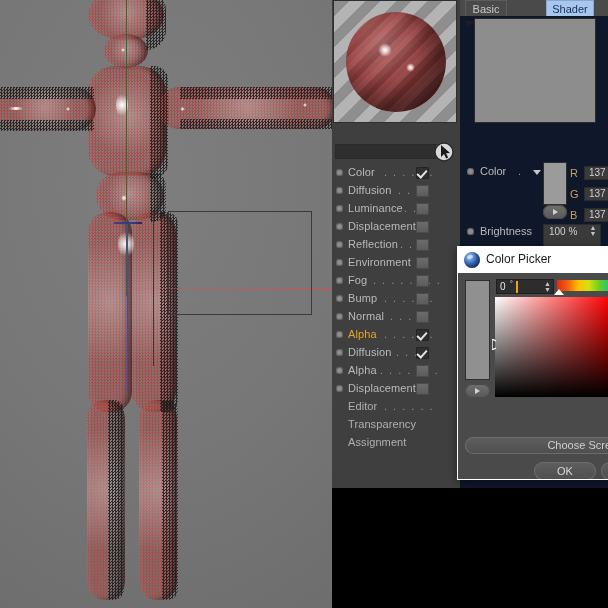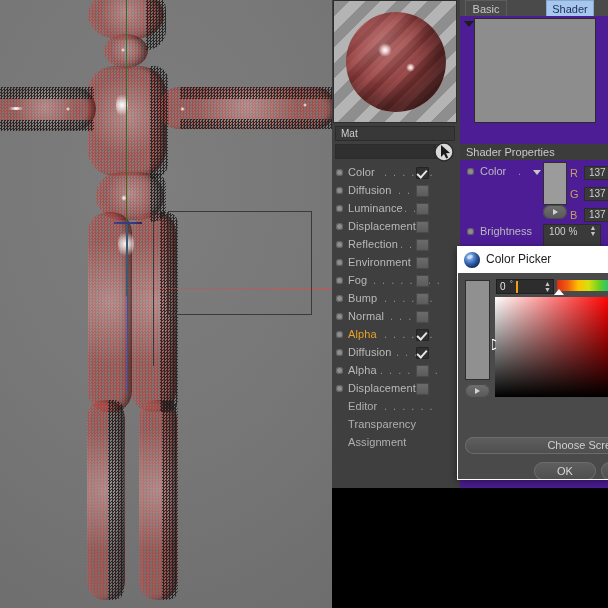--- a/index.html
+++ b/index.html
@@ -29,21 +29,21 @@
   #axisX{position:absolute;height:1px;
          background:linear-gradient(to right,rgba(220,70,70,.15),#e04a4a 45%,#ff5555);}
   #axisZ{position:absolute;width:1px;background:#4646b4;}
   #selrect{position:absolute;border:1px solid #3a3a3a;background:transparent;}
   #selrect2{position:absolute;border-left:1px solid #3a3a3a;}
 
   
   #matpanel{position:absolute;left:332px;top:0;width:276px;height:488px;
             background:#3f3f3f;}
   #matleft{position:absolute;left:0;top:0;width:128px;height:488px;background:#3f3f3f;}
-  #matright{position:absolute;left:128px;top:0;width:148px;height:488px;background:#4c1d95;}
+  #matright{position:absolute;left:128px;top:0;width:148px;height:488px;background:#0f172a;}
 
   
   #preview{position:absolute;left:1px;top:0;width:124px;height:123px;
            background:
              repeating-linear-gradient(135deg,#8e8e8e 0 11px,#b4b4b4 11px 22px);
            border:1px solid #2e2e2e;box-sizing:border-box;}
   #sphere{position:absolute;left:12px;top:11px;width:100px;height:100px;border-radius:50%;
           background:
             radial-gradient(circle at 36% 30%, rgba(255,255,255,.18) 0%, rgba(255,255,255,0) 45%),
             repeating-linear-gradient(135deg, rgba(128,30,30,.78) 0 11px, rgba(160,52,52,.78) 11px 22px);
@@ -227,21 +227,20 @@
 
   <div id="matpanel">
     <div id="matleft">
 
       <div id="preview">
         <div id="sphere"></div>
         <div class="sphspec" style="left:44px;top:42px;width:14px;height:14px;"></div>
         <div class="sphspec" style="left:72px;top:62px;width:9px;height:9px;"></div>
       </div>
 
-      <div id="matname">Mat</div>
 
       <div id="matsearch"></div>
       <div id="matsearch-arrow">▶</div>
 
       <div id="chanlist">
 
         <div class="chanrow">
           <span class="dot"></span>
           <span class="chlabel">Color</span>
           <span class="dots" style="left:52px;">. . . . . .</span>
@@ -335,21 +334,20 @@
 
     <div id="matright">
       <div id="tabs">
         <div class="tab" id="tab-basic">Basic</div>
         <div class="tab" id="tab-shader">Shader</div>
       </div>
 
       <div id="shaderbox-tri"></div>
       <div id="shaderbox"></div>
 
-      <div id="shprophdr">Shader Properties</div>
 
       <div id="row-color">
         <span class="dot"></span>
         <span id="lbl-color">Color</span>
         <span id="dots-color">.</span>
         <span id="color-caret"></span>
       </div>
 
       <div id="colorswatch"></div>
       <div id="colorswatch-btn"></div>

